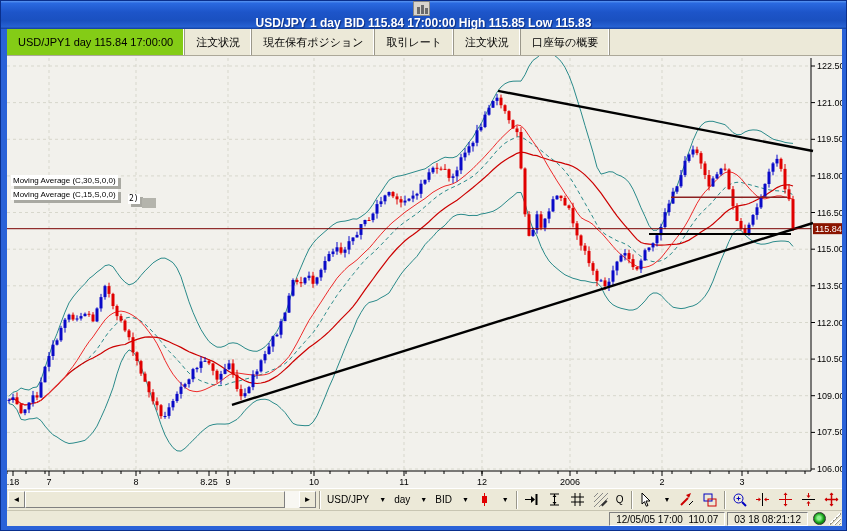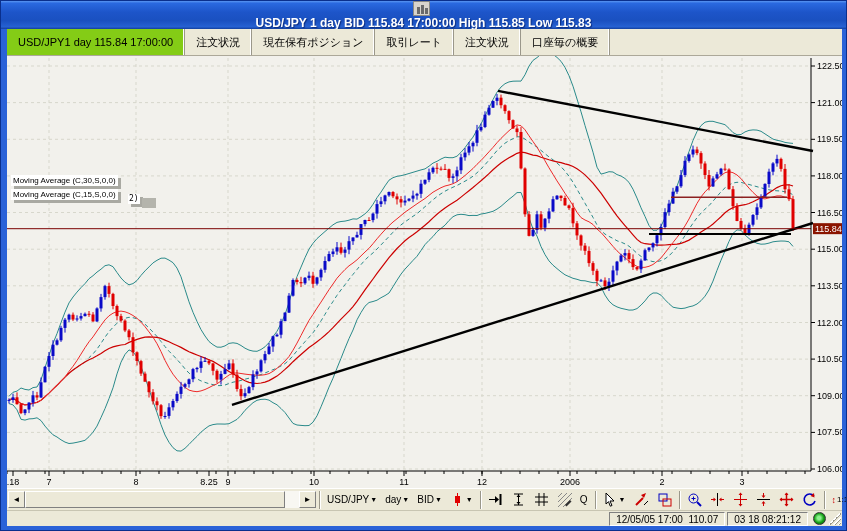--- a/index.html
+++ b/index.html
@@ -35,21 +35,21 @@
   .ma-shadow{position:absolute;background:#b4b4ac;}
   
   .toolbar{position:absolute;top:487px;left:6px;width:835px;height:22px;background:#ece9d8;display:flex;align-items:center;
     font-size:10px;color:#000;border-top:1px solid #fff;}
   .hscroll{display:flex;align-items:center;width:308px;height:17px;margin-left:1px;background:#f6f5ee;flex:0 0 auto;}
   .sbtn{width:17px;height:17px;background:#ece9d8;border:1px solid;border-color:#fff #808080 #808080 #fff;
     font-size:8px;line-height:15px;text-align:center;color:#000;flex:0 0 auto;}
   .sthumb{height:17px;flex:1;background:#ece9d8;border:1px solid;border-color:#fff #808080 #808080 #fff;}
   .strack{width:14px;height:17px;background:#f8f7f2;}
   .tbsep{width:1px;height:18px;background:#9a978a;box-shadow:1px 0 0 #fff;margin:0 3px;flex:0 0 auto;}
-  .tbtn{display:flex;align-items:center;gap:1px;padding:1px 3px;border:1px solid transparent;white-space:nowrap;flex:0 0 auto;}
+  .tbtn{display:flex;align-items:center;gap:10px;padding:1px 3px;border:1px solid transparent;white-space:nowrap;flex:0 0 auto;}
   .caret{font-size:7px;color:#000;}
   .ticon{width:15px;height:15px;display:inline-block;}
   .glyph{font-size:10px;line-height:15px;}
   
   .statusbar{position:absolute;top:509px;left:6px;width:835px;height:16px;background:#ece9d8;display:flex;align-items:center;
     font-size:10px;color:#000;border-top:1px solid #c8c5b2;}
   .spanel{height:14px;line-height:13px;padding:0 6px;border:1px solid;border-color:#808080 #fff #fff #808080;margin-right:2px;white-space:nowrap;}
   .spacer{flex:1;}
   .globe{width:13px;height:13px;border-radius:50%;margin:0 3px;
     background:radial-gradient(circle at 5px 5px,#8cf08c 20%,#15a015 55%,#0a520a 100%);border:1px solid #333;}

